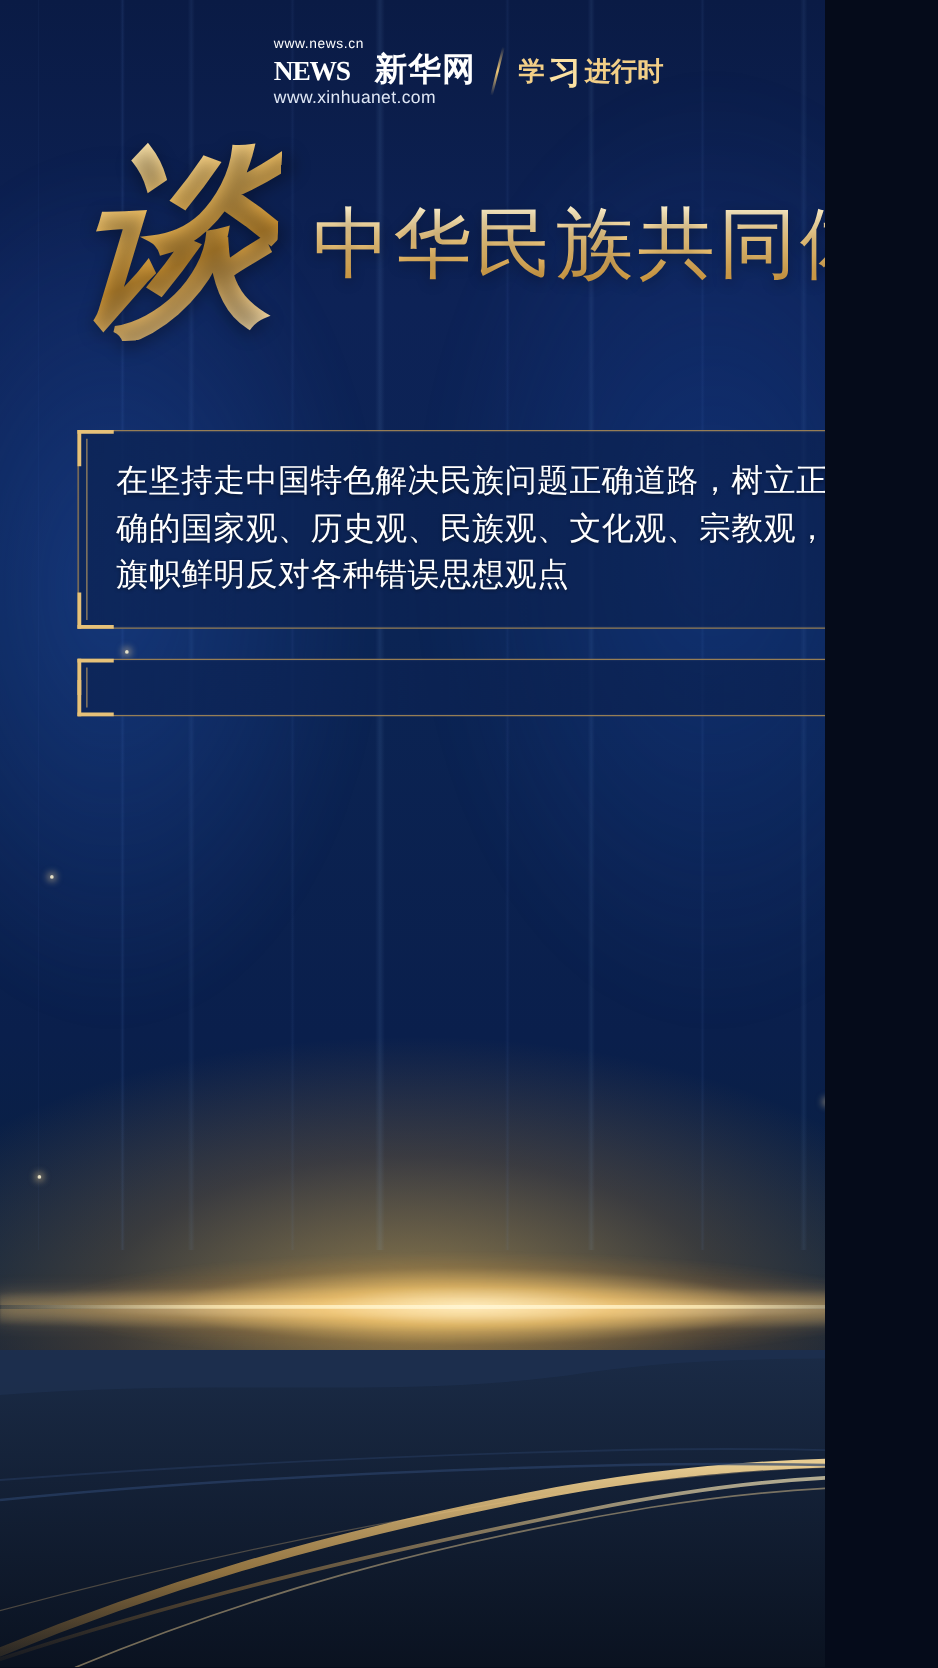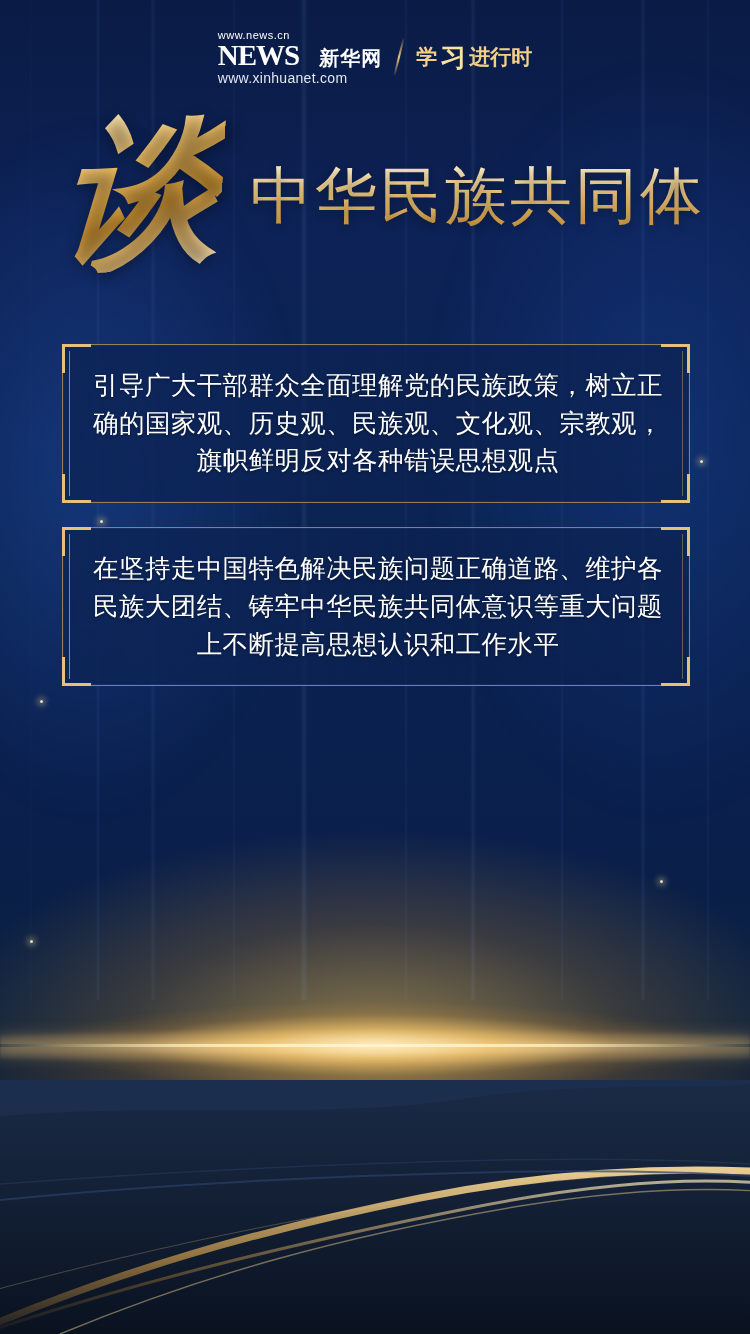--- a/index.html
+++ b/index.html
@@ -5,27 +5,26 @@
   html, body {
     margin: 0;
     padding: 0;
     background: #050b1a;
   }
   body {
     font-family: "Liberation Sans", "DejaVu Sans", sans-serif;
   }
   .poster {
     position: relative;
-    width: 750px;
+    width: 660px;
     height: 1334px;
     overflow: hidden;
     background:
       radial-gradient(ellipse 620px 300px at 50% 1045px, rgba(255,200,90,0.55) 0%, rgba(255,170,50,0.20) 40%, rgba(255,150,40,0.0) 72%),
       linear-gradient(to bottom, #0a1b45 0%, #0d2256 18%, #0b2454 38%, #0a1f4c 62%, #09203f 76%, #0b1a33 84%, #0a1424 92%, #080f1c 100%);
-    text-align: center;
   }
 
   
   .streaks {
     position: absolute;
     left: 0; top: 0;
     width: 750px; height: 1000px;
     opacity: 0.55;
     background:
       linear-gradient(to right, rgba(255,255,255,0) 0px, rgba(120,170,255,0.11) 1px, rgba(255,255,255,0) 2px) 30px 0/ 1px 100% no-repeat,
@@ -78,27 +77,27 @@
     color: #ffffff;
     margin-bottom: 1px;
   }
   .xinhua-mid {
     display: flex;
     align-items: baseline;
   }
   .xinhua-news {
     font-family: "Liberation Serif", "DejaVu Serif", serif;
     font-weight: bold;
-    font-size: 29px;
+    font-size: 22px;
     letter-spacing: -1px;
     color: #ffffff;
     line-height: 0.92;
   }
   .xinhua-cn {
-    font-size: 20px;
+    font-size: 26px;
     font-weight: bold;
     color: #ffffff;
     margin-left: 20px;
     letter-spacing: 1px;
   }
   .xinhua-url-bottom {
     font-size: 14px;
     color: #dfe7f5;
     margin-top: 2px;
     letter-spacing: 0.3px;
@@ -309,29 +308,28 @@
 
   <div class="cards">
 
 
 
     <div class="card">
       <span class="corner tl"></span>
       <span class="corner tr"></span>
       <span class="corner bl"></span>
       <span class="corner br"></span>
-      <div class="card-text">引导广大干部群众全面理解党的民族政策，树立正确的国家观、历史观、民族观、文化观、宗教观，旗帜鲜明反对各种错误思想观点</div>
+      <div class="card-text">在坚持走中国特色解决民族问题正确道路，树立正确的国家观、历史观、民族观、文化观、宗教观，旗帜鲜明反对各种错误思想观点</div>
     </div>
 
     <div class="card">
       <span class="corner tl"></span>
       <span class="corner tr"></span>
       <span class="corner bl"></span>
       <span class="corner br"></span>
-      <div class="card-text">在坚持走中国特色解决民族问题正确道路、维护各民族大团结、铸牢中华民族共同体意识等重大问题上不断提高思想认识和工作水平</div>
     </div>
 
   </div>
 
   <div class="horizon-glow"></div>
   <div class="horizon-line"></div>
 
   <div class="road">
     <svg width="750" height="254" viewBox="0 0 750 254" xmlns="http://www.w3.org/2000/svg" aria-hidden="true">
       <defs>

